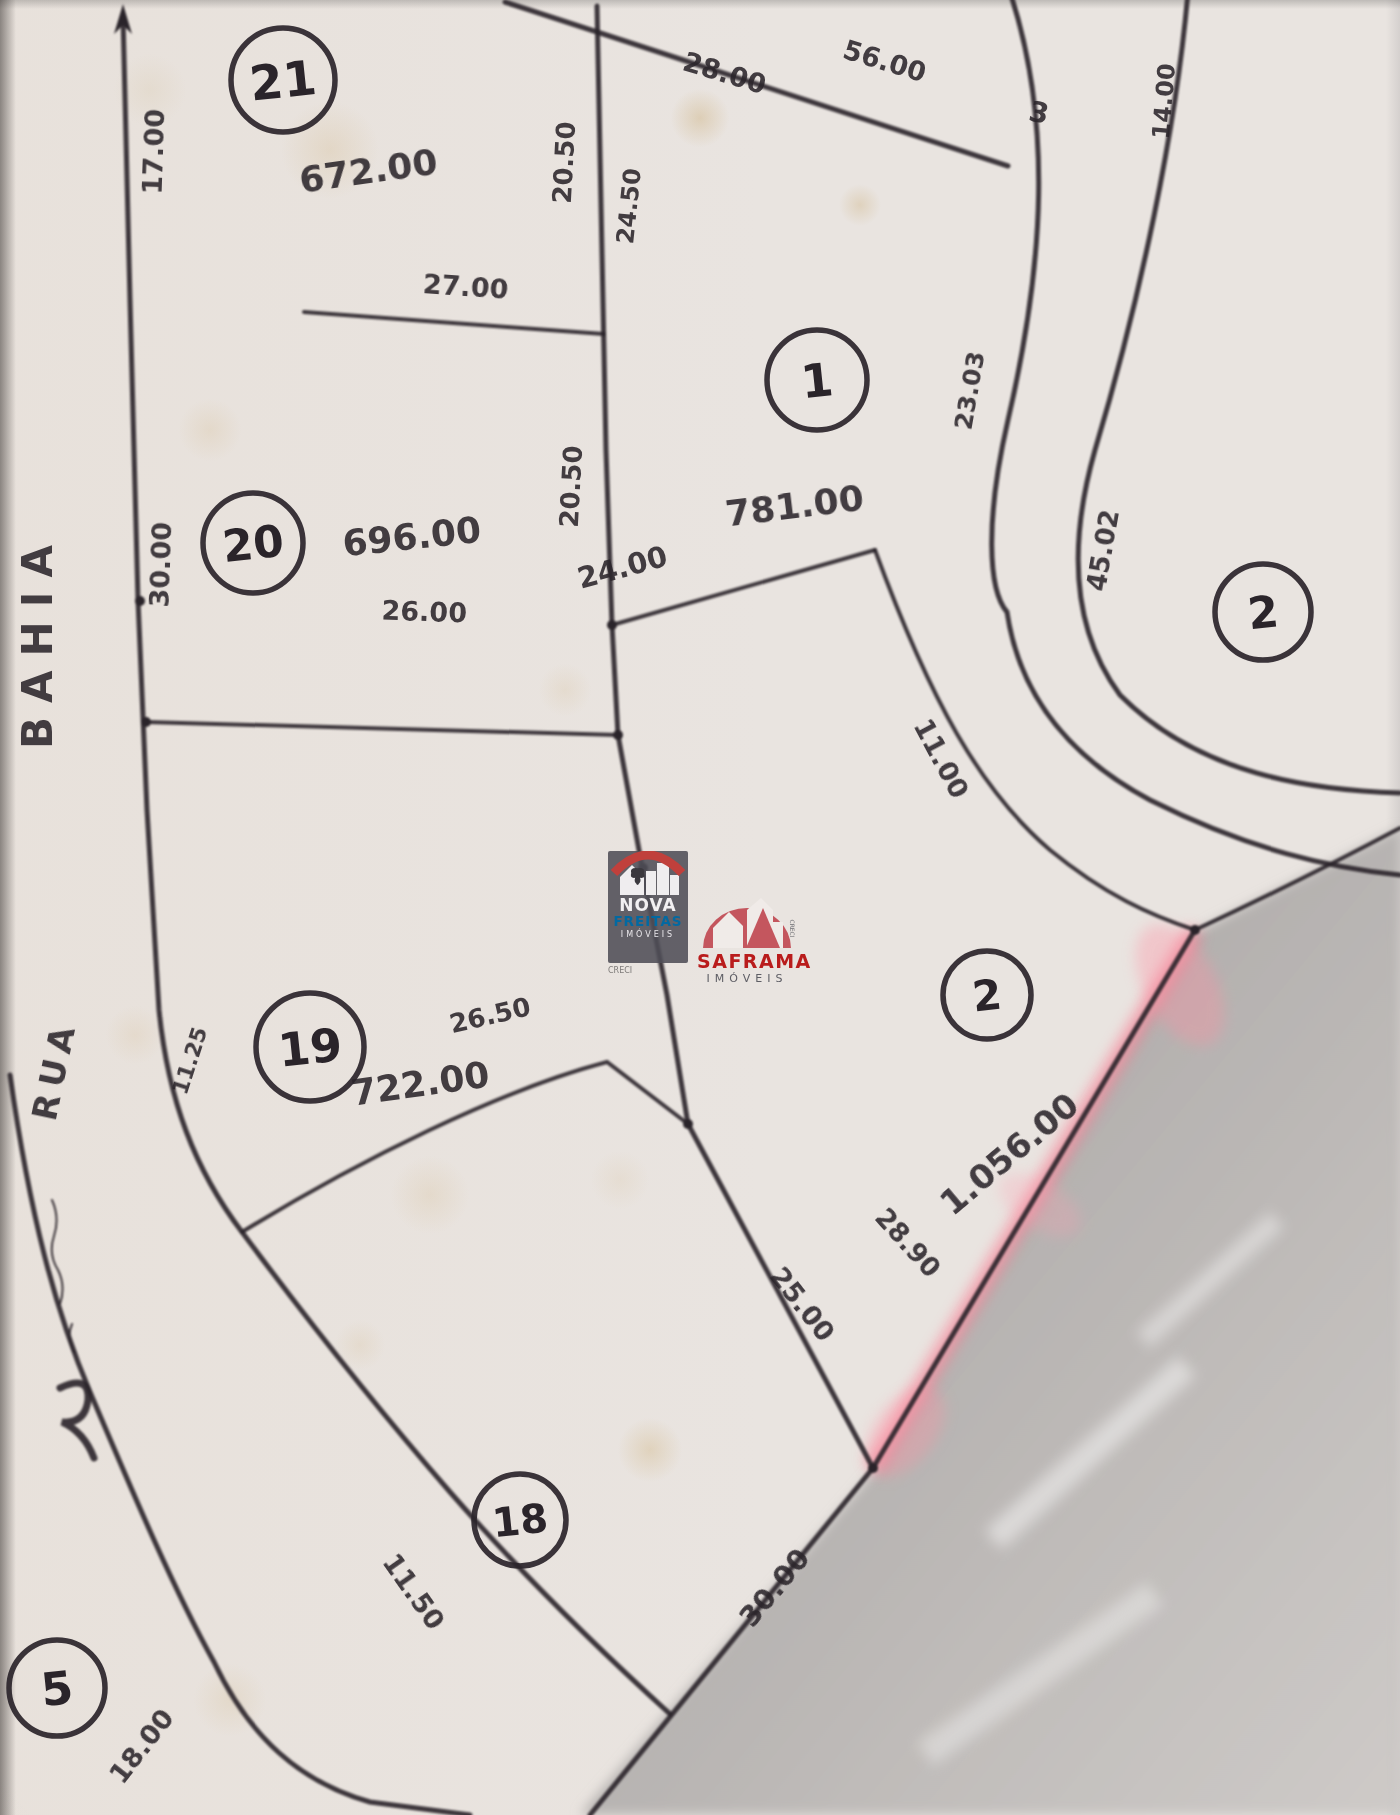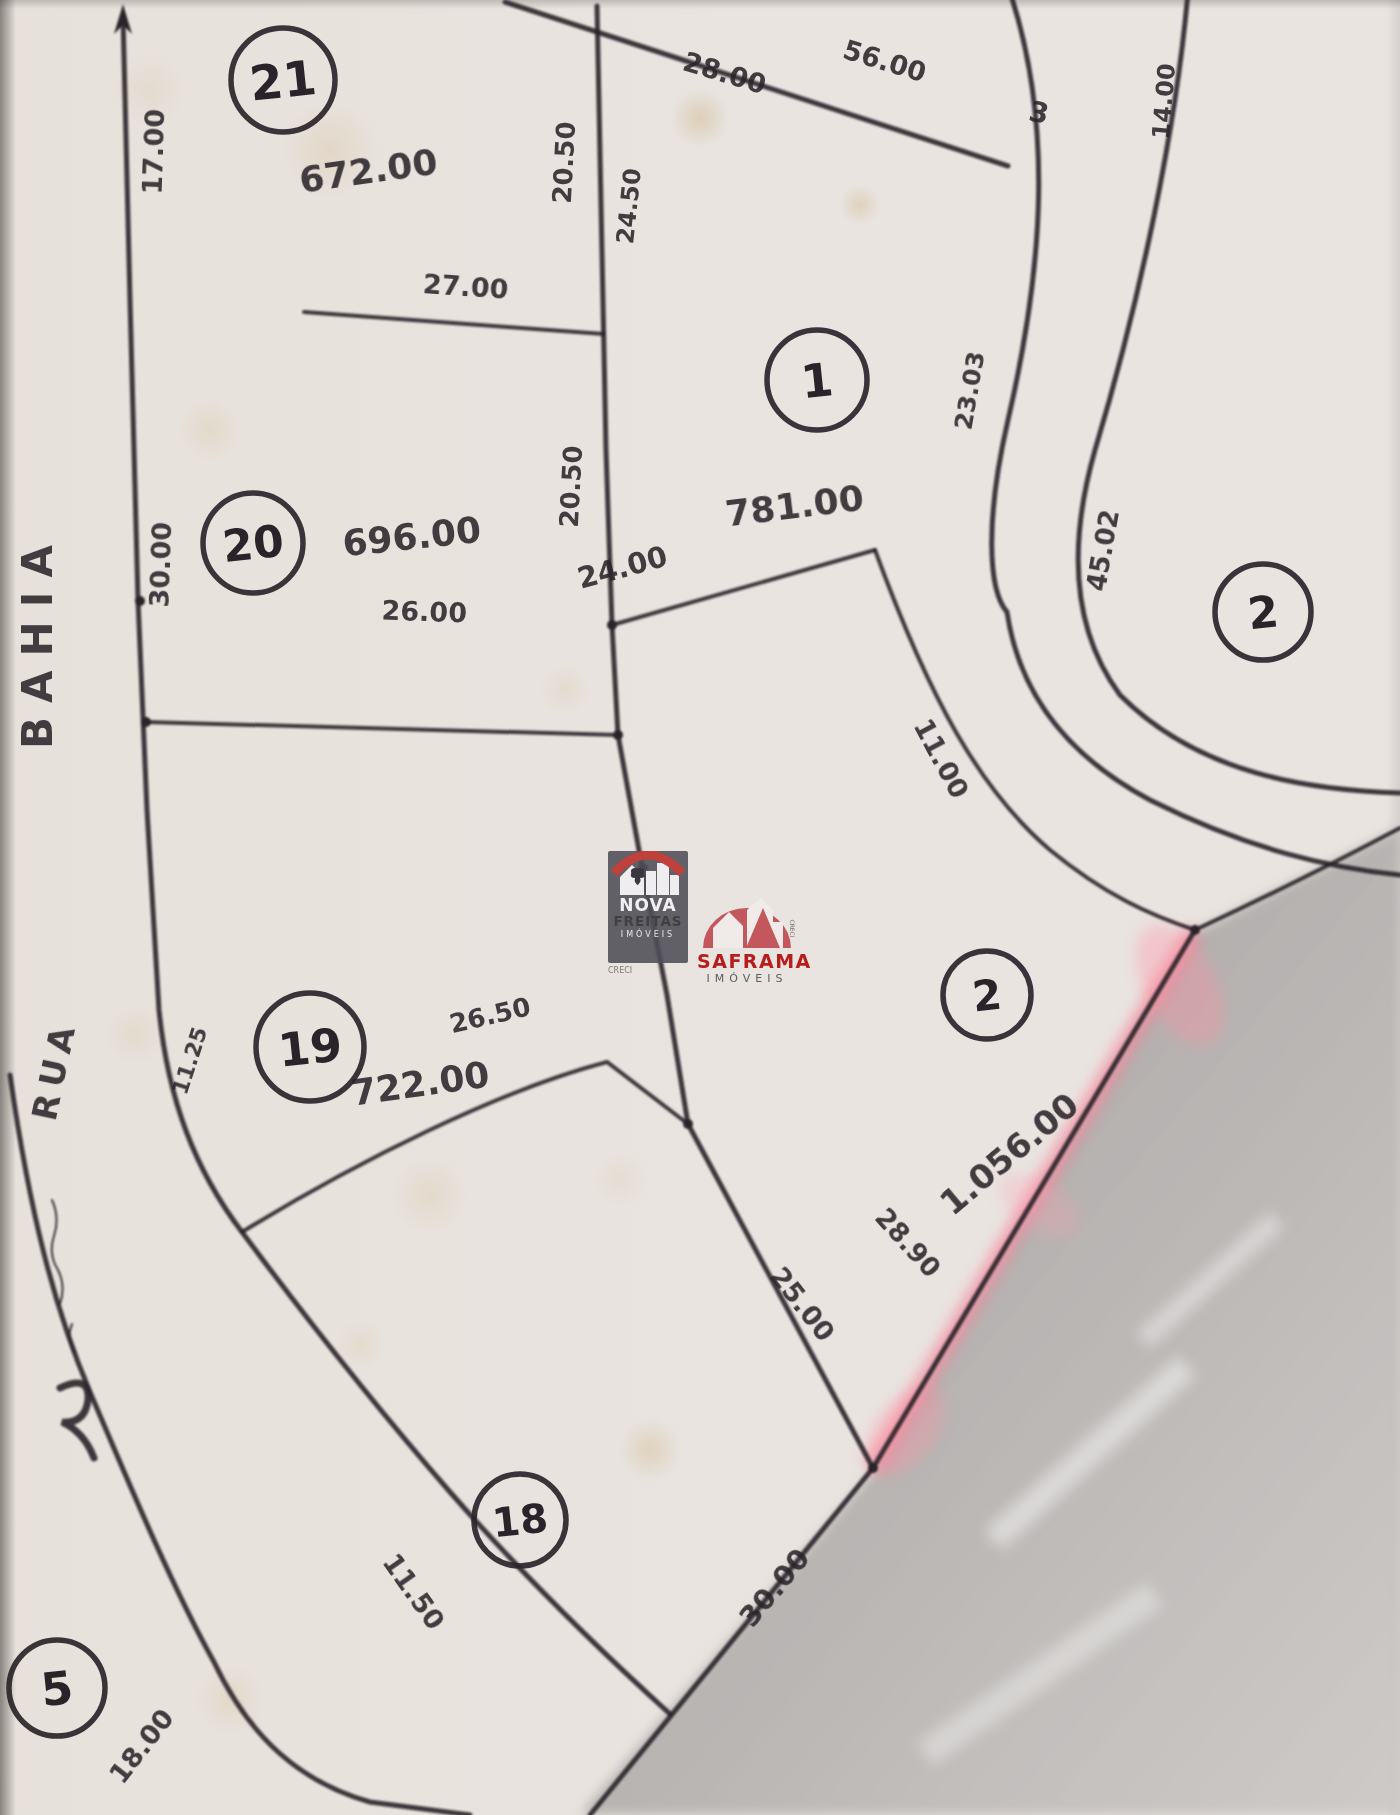--- a/index.html
+++ b/index.html
@@ -34,21 +34,21 @@
   .lbl-soft{filter:blur(0.6px);}
   text.dim, text.lotnum, text.area, text.street{
     fill:#2a242a;font-weight:bold;
   }
   
   .wm{position:absolute;text-align:center;}
   .wm-nova{left:608px;top:851px;width:82px;}
   .nova-box{width:80px;height:112px;background:rgba(78,77,86,.88);border-radius:2px;position:relative;overflow:hidden;}
   .nova-art{position:absolute;left:0;top:0;}
   .nova-t1{color:#f2f0f2;font-size:17px;font-weight:bold;letter-spacing:1px;line-height:17px;margin-top:46px;}
-  .nova-t2{color:#404040;font-size:13.5px;font-weight:bold;letter-spacing:1px;line-height:15px;}
+  .nova-t2{color:#0369a1;font-size:13.5px;font-weight:bold;letter-spacing:1px;line-height:15px;}
   .nova-t3{color:#e8e6ea;font-size:8px;letter-spacing:3px;line-height:12px;}
   .nova-creci{color:#7d7a78;font-size:8px;margin-top:3px;text-align:left;}
   .wm-saframa{left:697px;top:870px;width:100px;}
   .saf-t1{color:#b91c1c;font-size:19px;font-weight:bold;letter-spacing:1.5px;line-height:22px;}
   .saf-t2{color:#5d5d64;font-size:11px;letter-spacing:5px;line-height:14px;}
   .saf-creci{position:absolute;right:-4px;top:55px;color:#6d6d72;font-size:6px;transform:rotate(90deg);}
 </style>
 </head>
 <body>
 

